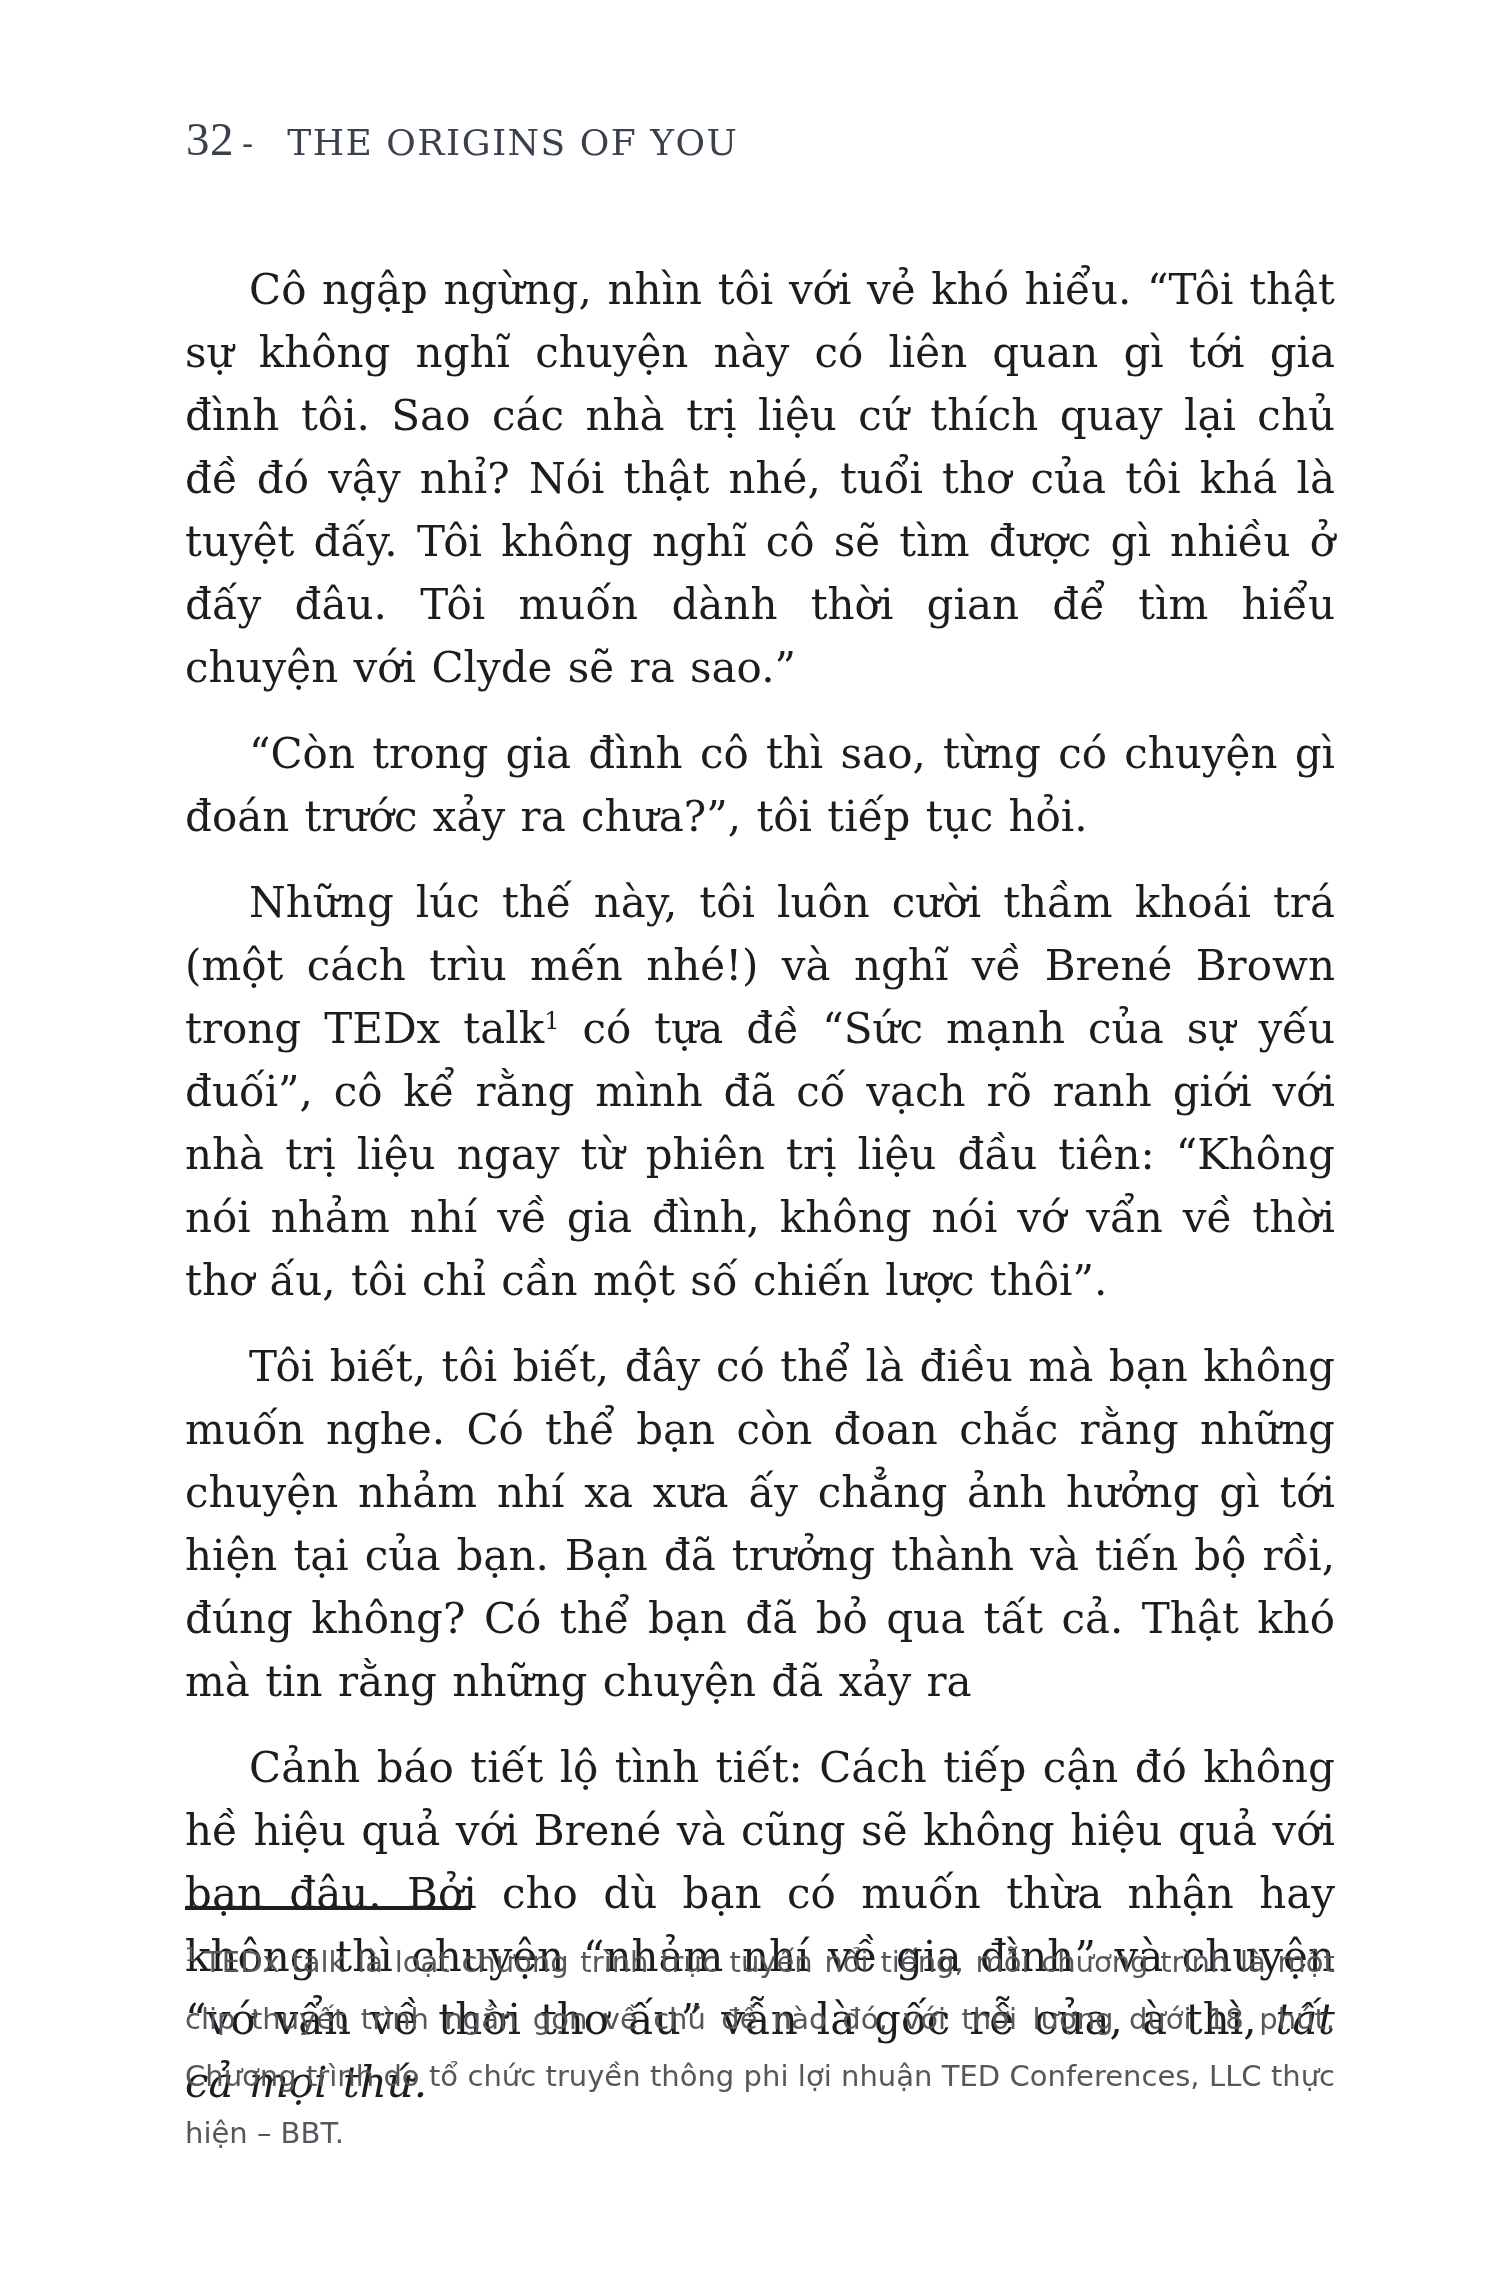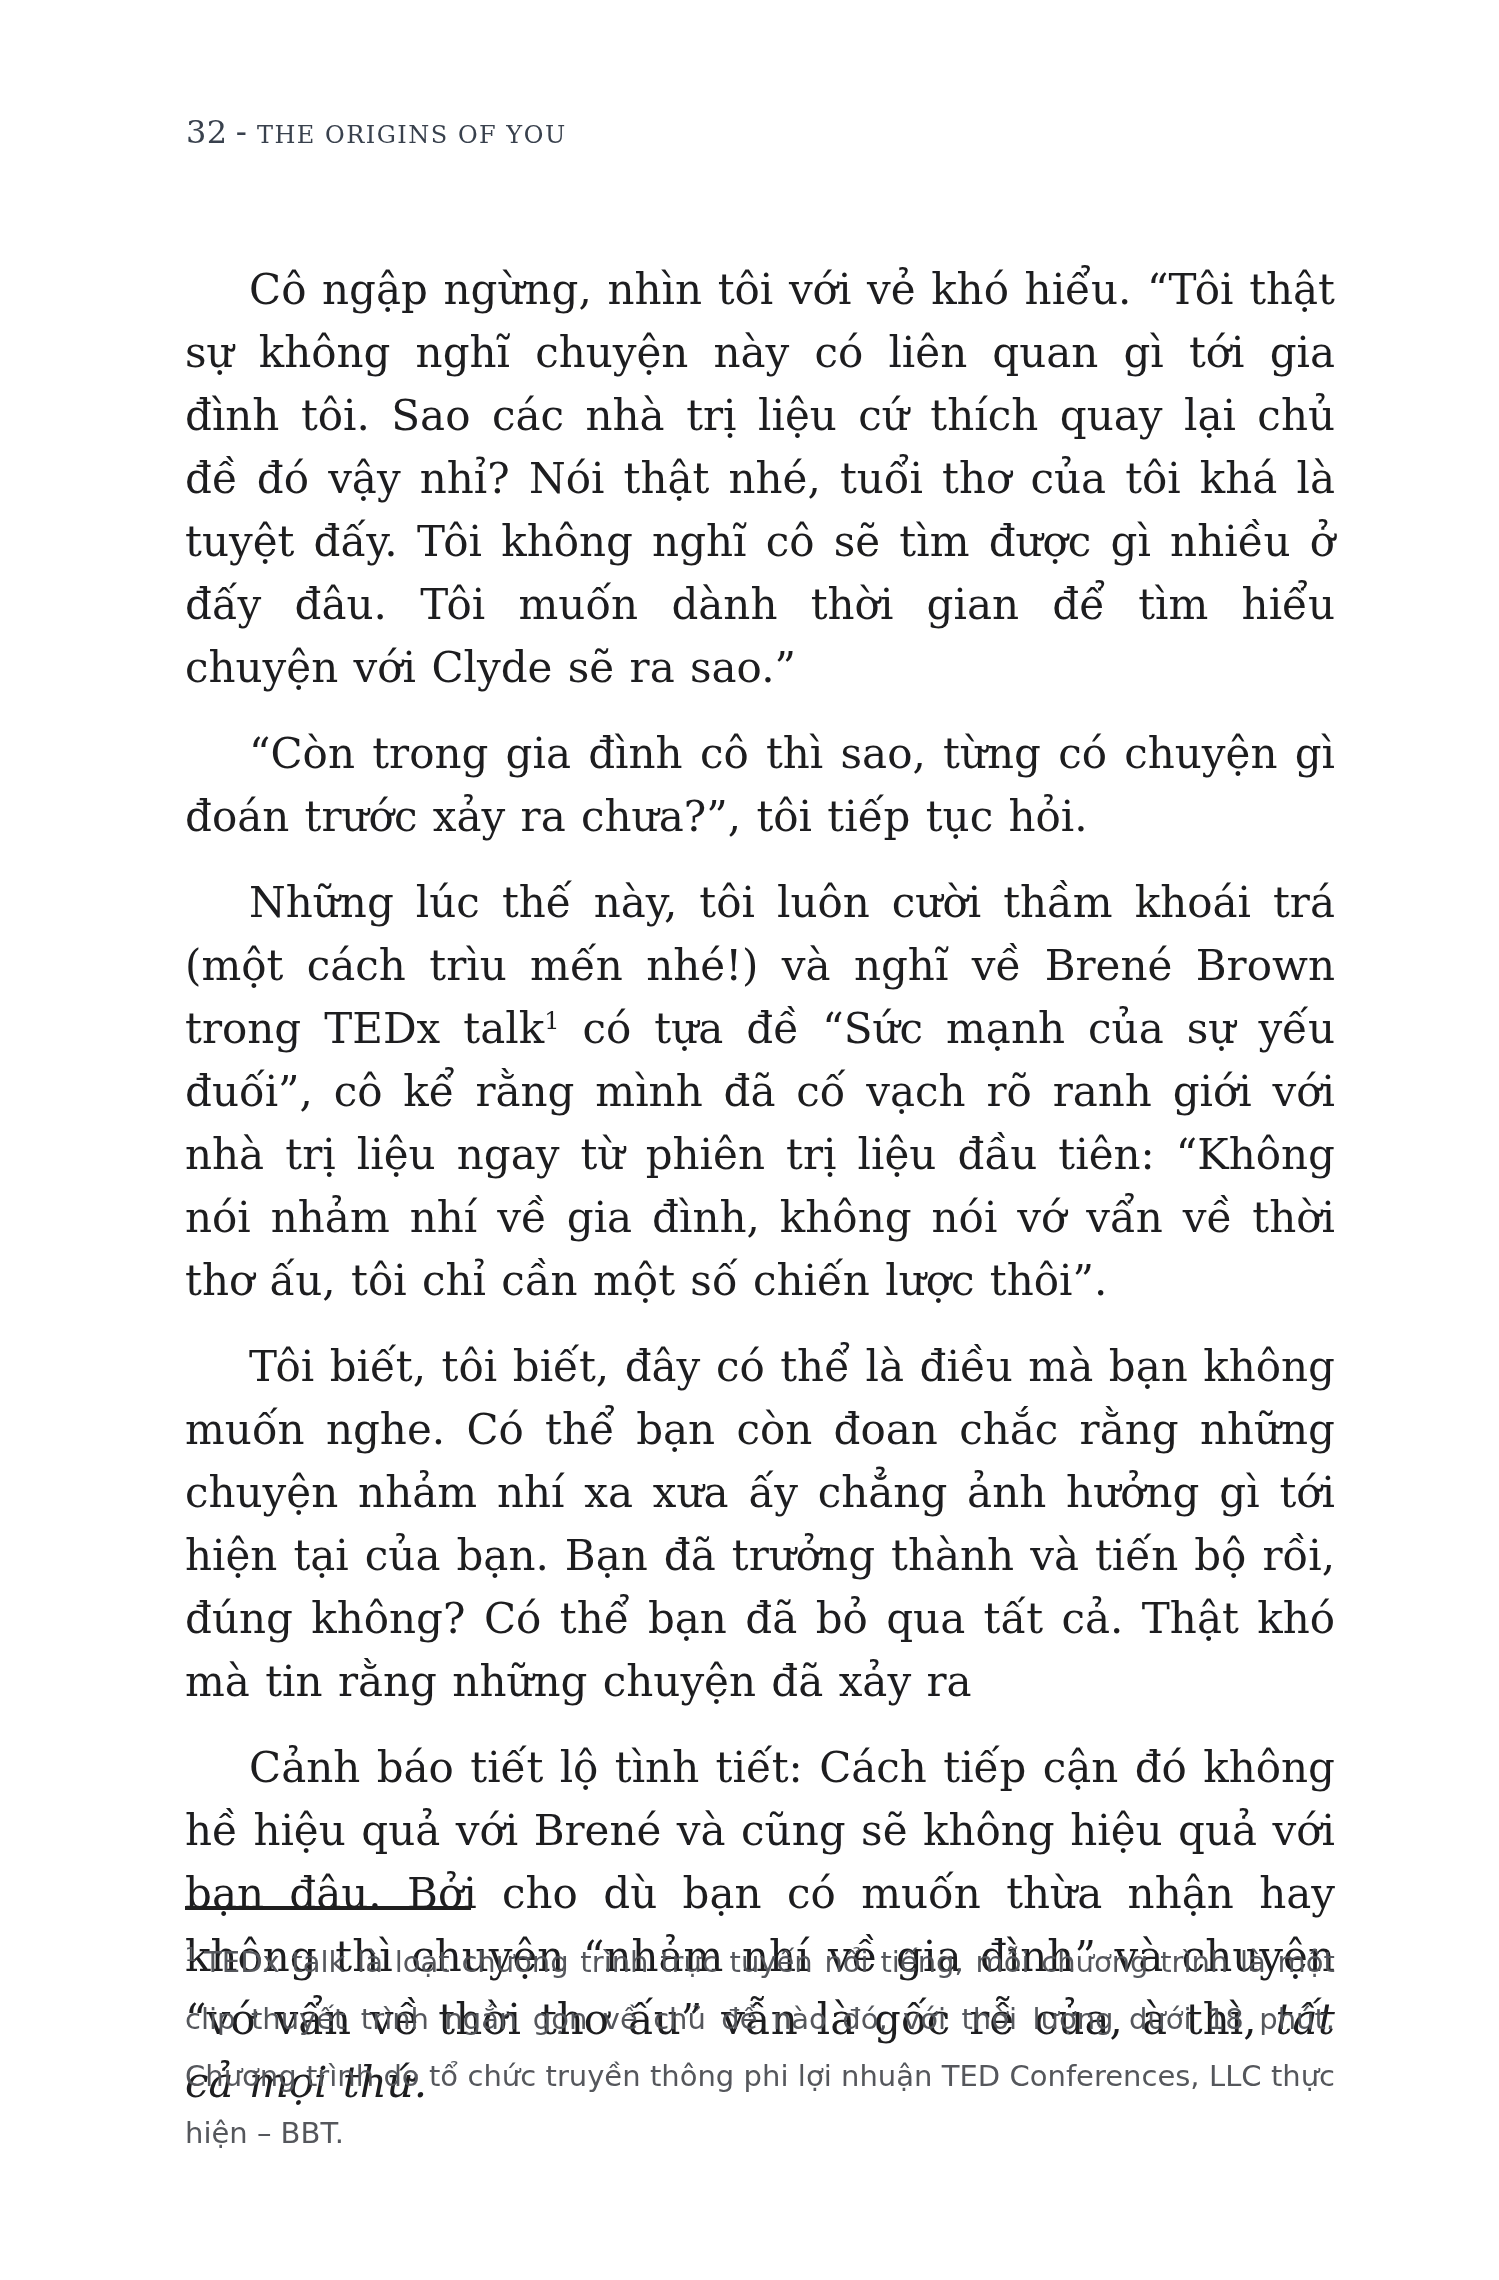--- a/index.html
+++ b/index.html
@@ -17,30 +17,32 @@
   }
   
   .running-head {
     position: absolute;
     left: 186px;
     top: 112px;
     color: #39414d;
     white-space: nowrap;
   }
   .running-head .pg-num {
-    font-size: 32px;
+    font-size: 47px;
     letter-spacing: 0.5px;
+    font-family: Liberation Serif, serif;
   }
   .running-head .dash {
     font-size: 33px;
     margin: 0 10px 0 8px;
   }
   .running-head .book-title {
-    font-size: 24px;
+    font-size: 36px;
     letter-spacing: 1.5px;
+    margin-left: 24px;
   }
   
   .body-text {
     position: absolute;
     left: 185px;
     top: 258px;
     width: 1150px;
     color: #1d1d1f;
     font-size: 42px;
     line-height: 63px;

